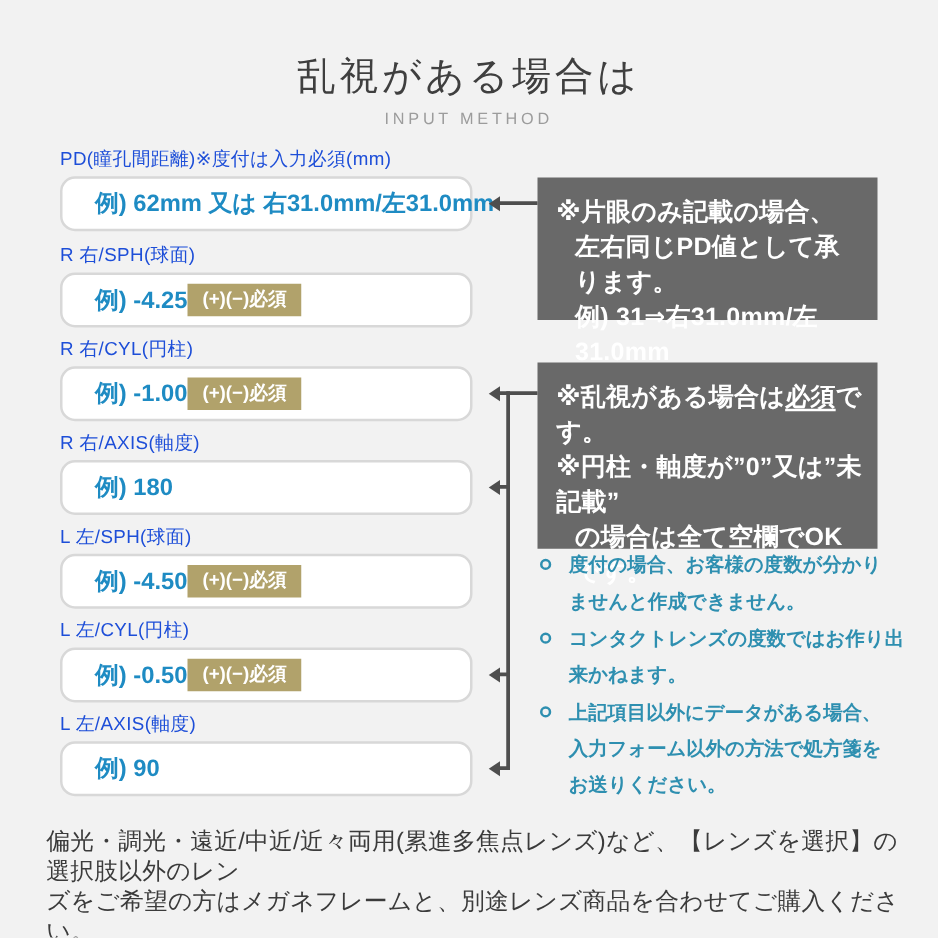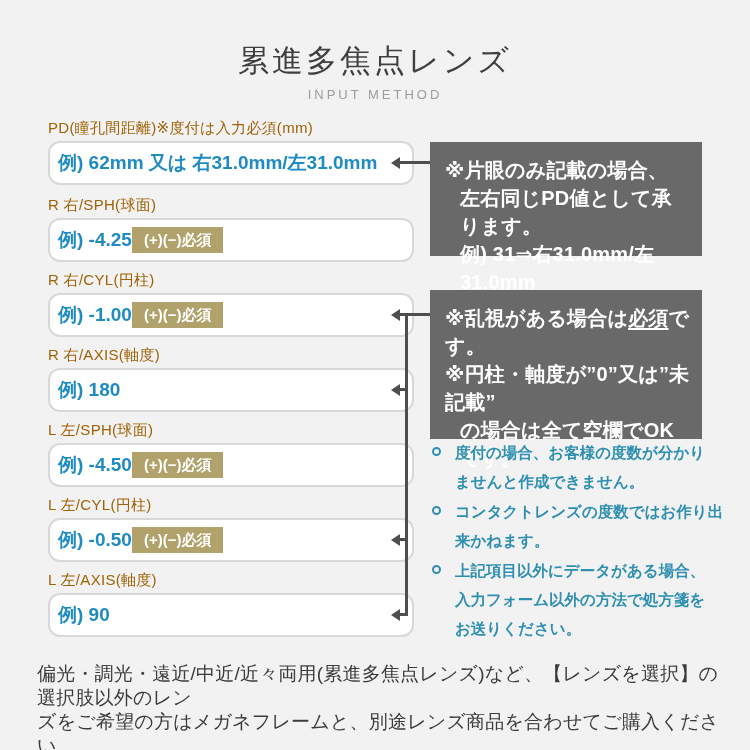--- a/index.html
+++ b/index.html
@@ -8,24 +8,24 @@
   .page { position:relative; width:750px; height:750px; background:#f2f2f2; overflow:hidden; }
 
   
   .title { position:absolute; top:40px; left:0; width:750px; text-align:center;
            font-size:31px; letter-spacing:3px; color:#3f3f3f; font-weight:500; }
   .subtitle { position:absolute; top:87px; left:0; width:750px; text-align:center;
               font-size:13px; letter-spacing:3px; color:#9c9c9c; }
 
   
   .field { position:absolute; left:48px; width:342px; }
-  .flabel { font-size:15px; color:#a16207; height:21px; line-height:21px; letter-spacing:.3px; }
-  .fbox { margin-top:3px; height:44px; width:366px; background:#ffffff;
+  .flabel { font-size:15px; color:#1d4ed8; height:21px; line-height:21px; letter-spacing:.3px; }
+  .fbox { margin-top:3px; height:44px; width:330px; background:#ffffff;
           border:2px solid #d8d8d8; border-radius:12px;
-          display:flex; align-items:center; padding-left:8px; }
+          display:flex; align-items:center; padding-left:26px; }
   .ex { font-size:19px; font-weight:bold; color:#1e8bc3; white-space:nowrap; }
   .badge { background:#b1a26b; color:#ffffff; font-size:15px;
            font-weight:bold; padding:2px 12px 3px; line-height:1.4; white-space:nowrap; }
   .badge:empty { display:none; }
 
   
   .note { position:absolute; left:430px; width:272px; background:#696969; color:#ffffff;
           font-size:20px; font-weight:bold; padding:14px 10px 0 15px; line-height:28px;
           letter-spacing:.2px; }
   .note .indent { padding-left:15px; }
@@ -46,21 +46,21 @@
 
   
   .footer { position:absolute; left:37px; top:662px; width:694px; font-size:19px;
             color:#3b3b3b; line-height:24px; white-space:pre-line; letter-spacing:.2px; }
 </style>
 </head>
 <body>
 
 <div class="page">
 
-  <div class="title">累進多焦点レンズ</div>
+  <div class="title">乱視がある場合は</div>
   <div class="subtitle">INPUT METHOD</div>
 
   <div class="field" style="top:117px">
     <div class="flabel">PD(瞳孔間距離)※度付は入力必須(mm)</div>
     <div class="fbox">
       <span class="ex">例) 62mm 又は 右31.0mm/左31.0mm</span>
 
     </div>
   </div>
 

